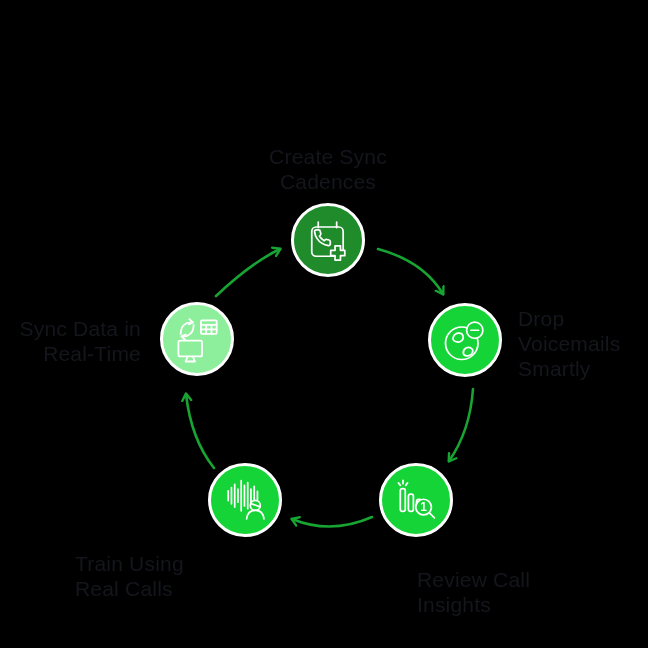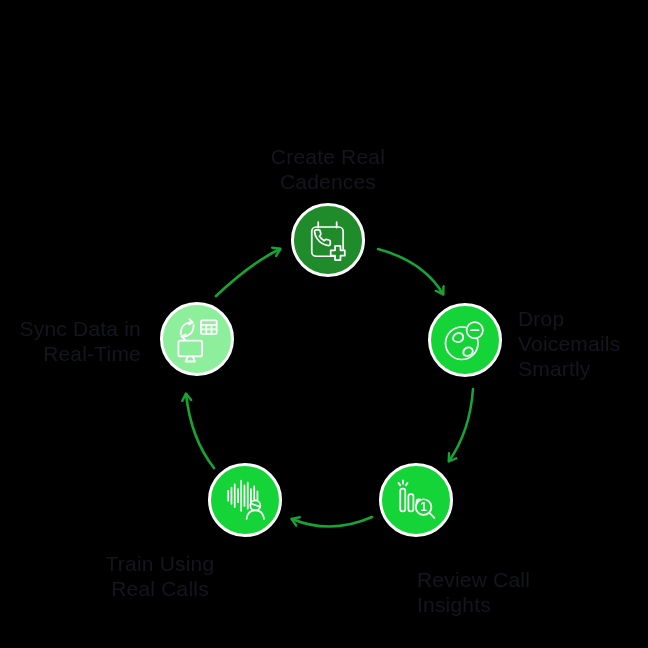--- a/index.html
+++ b/index.html
@@ -29,21 +29,21 @@
   
   .n0{left:291px;top:203px;}  
   .n1{left:428px;top:303px;}  
   .n2{left:379px;top:463px;}  
   .n3{left:208px;top:463px;}  
   .n4{left:160px;top:302px;}  
   
   .l0{left:228px;top:144px;width:200px;text-align:center;}
   .l1{left:518px;top:306px;width:140px;text-align:left;}
   .l2{left:417px;top:551px;width:170px;text-align:left;margin-top:16px;}
-  .l3{right:403px;top:551px;width:170px;text-align:center;}
+  .l3{right:403px;top:551px;width:170px;text-align:left;}
   .l4{right:507px;top:316px;width:170px;text-align:right;}
   .num{fill:#ffffff;font-family:"Liberation Sans",sans-serif;font-size:11px;font-weight:bold;}
 </style>
 </head>
 <body>
 
 <div class="stage" style="--bg-color: #000000; --arrow-color: #18a432; --text-color: #14161c;">
 
   <svg class="arrows" viewBox="0 0 648 648">
     <defs>
@@ -114,21 +114,21 @@
         <path class="ic" d="M21 11.5 C21 18.5 16.5 22.5 10.5 21.7"></path>
         <path class="ic" d="M13.4 24.7 L10.1 21.7 L13.9 20"></path>
         <rect class="ic" x="27.5" y="7.5" width="14" height="12" rx="1"></rect>
         <path class="ic" d="M27.5 11.5 H41.5 M27.5 15.5 H41.5 M32.2 11.5 V19.5 M36.9 11.5 V19.5"></path>
         <rect class="ic" x="7.5" y="25.5" width="21" height="14" rx="1.5"></rect>
         <path class="ic" d="M15.8 39.5 L13.8 44 H22.2 L20.2 39.5"></path>
       </svg>
     </div>
   </div>
 
-  <div class="label l0">Create Real
+  <div class="label l0">Create Sync
 Cadences</div>
   <div class="label l1">Drop
 Voicemails
 Smartly</div>
   <div class="label l2">Review Call
 Insights</div>
   <div class="label l3">Train Using
 Real Calls</div>
   <div class="label l4">Sync Data in
 Real-Time</div>

